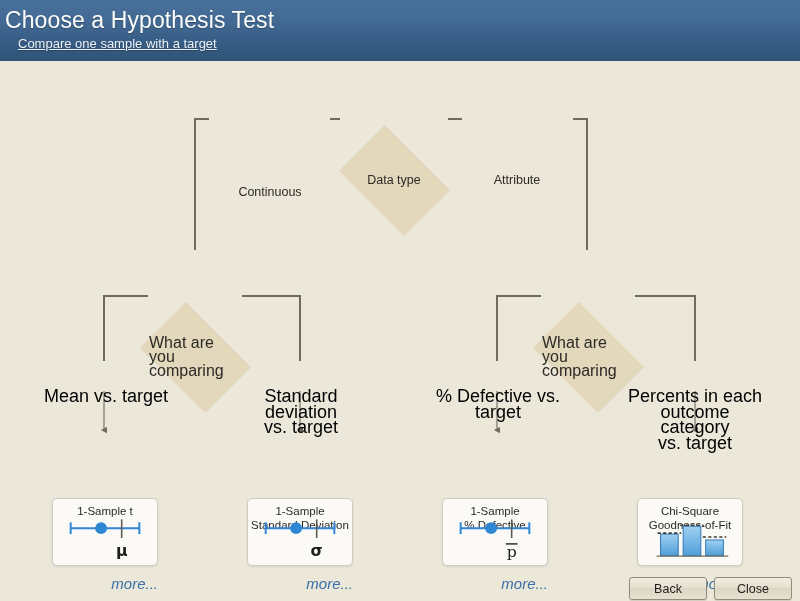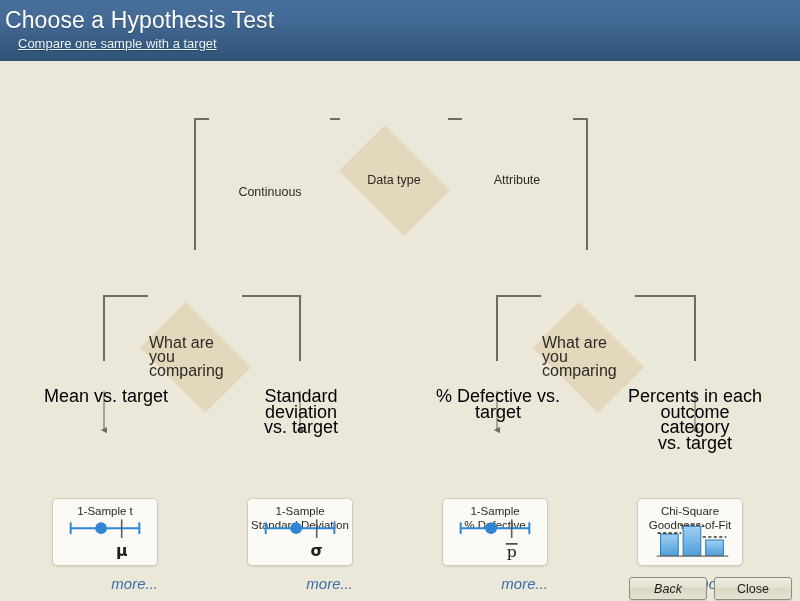--- a/index.html
+++ b/index.html
@@ -173,21 +173,21 @@
     height: 23px;
     border: 1px solid #918d7d;
     border-radius: 3px;
     background: linear-gradient(to bottom, #efece0 0%, #e4e0d0 48%, #dbd7c4 50%, #e6e2d3 100%);
     color: #1d1c19;
     font-size: 12.5px;
     font-family: "Liberation Sans", sans-serif;
     cursor: default;
     box-shadow: 0 1px 1px rgba(130,125,105,0.25);
   }
-  #btn-back  { left: 629px; top: 577px; font-style: italic; }
+  #btn-back  { left: 629px; top: 577px; }
   #btn-close { left: 714px; top: 577px; }
 </style>
 </head>
 <body>
 
 <div class="header">
   <div class="header-title">Choose a Hypothesis Test</div>
   <div class="header-sub">Compare one sample with a target</div>
 </div>
 

